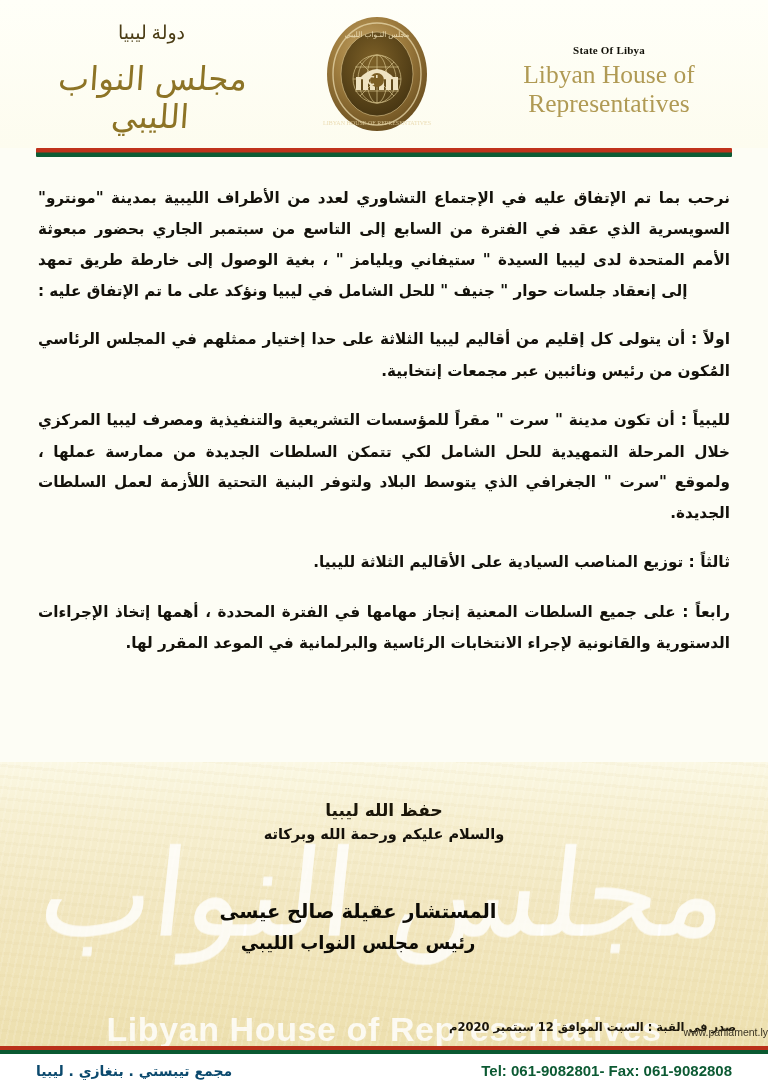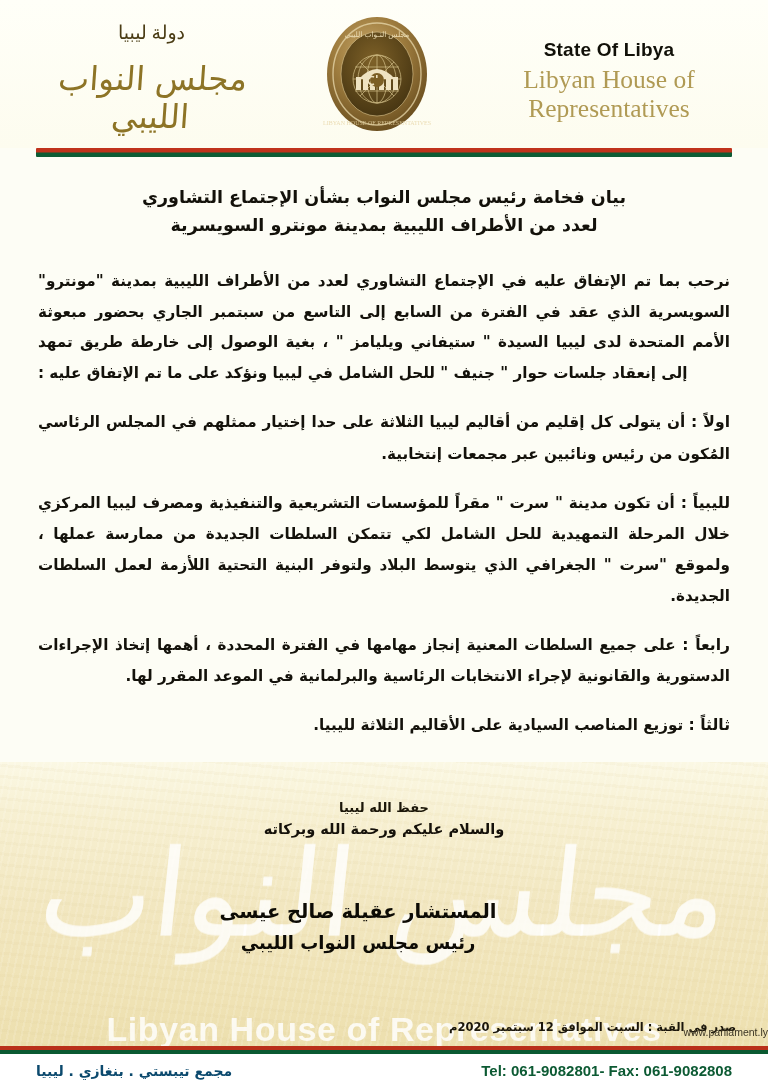--- a/index.html
+++ b/index.html
@@ -32,23 +32,23 @@
     box-sizing: border-box;
   }
 
   .lh-en {
     direction: ltr;
     text-align: center;
     width: 250px;
     padding-top: 14px;
   }
   .lh-en-top {
-    font-family: Liberation Sans, sans-serif;
-    font-weight: bold;
-    font-size: 19px;
+    font-family: Liberation Serif, serif;
+    font-weight: bold;
+    font-size: 11px;
     color: #111008;
     letter-spacing: .2px;
     margin-bottom: 5px;
   }
   .lh-en-main {
     font-family: "Liberation Serif", serif;
     font-size: 25.5px;
     line-height: 1.12;
     color: #b09a54;
     white-space: pre-line;
@@ -189,21 +189,21 @@
 
   .closing {
     position: relative;
     z-index: 3;
     text-align: center;
     padding-top: 38px;
     direction: rtl;
   }
   .closing-line1 {
     font-family: "DejaVu Sans", sans-serif;
-    font-size: 13px;
+    font-size: 17px;
     color: #1b1608;
     margin-bottom: 6px;
     font-weight: 600;
   }
   .closing-line2 {
     font-family: "DejaVu Sans", sans-serif;
     font-size: 14.5px;
     color: #15110a;
     font-weight: 600;
   }
@@ -359,45 +359,41 @@
     <div class="lh-ar">
       <div class="lh-ar-top">دولة ليبيا</div>
       <div class="lh-ar-main">مجلس النواب الليبي</div>
     </div>
   </div>
 
   <div class="rule"></div>
 
   <div class="doc-body">
 
-    <div class="title-block">
-      <div class="title-line">بيان فخامة رئيس مجلس النواب بشأن الإجتماع التشاوري</div>
-      <div class="title-line">لعدد من الأطراف الليبية بمدينة مونترو السويسرية</div>
-    </div>
 
     <p class="para intro">نرحب بما تم الإتفاق عليه في الإجتماع التشاوري لعدد من الأطراف الليبية بمدينة "مونترو" السويسرية الذي عقد في الفترة من السابع إلى التاسع من سبتمبر الجاري بحضور مبعوثة الأمم المتحدة لدى ليبيا السيدة " ستيفاني ويليامز " ، بغية الوصول إلى خارطة طريق تمهد إلى إنعقاد جلسات حوار " جنيف " للحل الشامل في ليبيا ونؤكد على ما تم الإتفاق عليه :</p>
 
     <p class="para">
       <span class="lead">اولاً :</span>
       <span>أن يتولى كل إقليم من أقاليم ليبيا الثلاثة على حدا إختيار ممثلهم في المجلس الرئاسي المُكون من رئيس ونائبين عبر مجمعات إنتخابية.</span>
     </p>
 
     <p class="para">
       <span class="lead">لليبياً :</span>
       <span>أن تكون مدينة " سرت " مقراً للمؤسسات التشريعية والتنفيذية ومصرف ليبيا المركزي خلال المرحلة التمهيدية للحل الشامل لكي تتمكن السلطات الجديدة من ممارسة عملها ، ولموقع "سرت " الجغرافي الذي يتوسط البلاد ولتوفر البنية التحتية اللأزمة لعمل السلطات الجديدة.</span>
     </p>
 
     <p class="para">
+      <span class="lead">ثالثاً :</span>
+      <span>توزيع المناصب السيادية على الأقاليم الثلاثة لليبيا.</span>
+    </p>
+
+    <p class="para">
       <span class="lead">رابعاً :</span>
       <span>على جميع السلطات المعنية إنجاز مهامها في الفترة المحددة ، أهمها إتخاذ الإجراءات الدستورية والقانونية لإجراء الانتخابات الرئاسية والبرلمانية في الموعد المقرر لها.</span>
-    </p>
-
-    <p class="para">
-      <span class="lead">ثالثاً :</span>
-      <span>توزيع المناصب السيادية على الأقاليم الثلاثة لليبيا.</span>
     </p>
   </div>
 
   <div class="lower">
     <div class="lower-texture"></div>
 
     <div class="wm-callig">مجلس النواب</div>
     <div class="wm-en">Libyan House of Representatives</div>
 
     <div class="closing">

